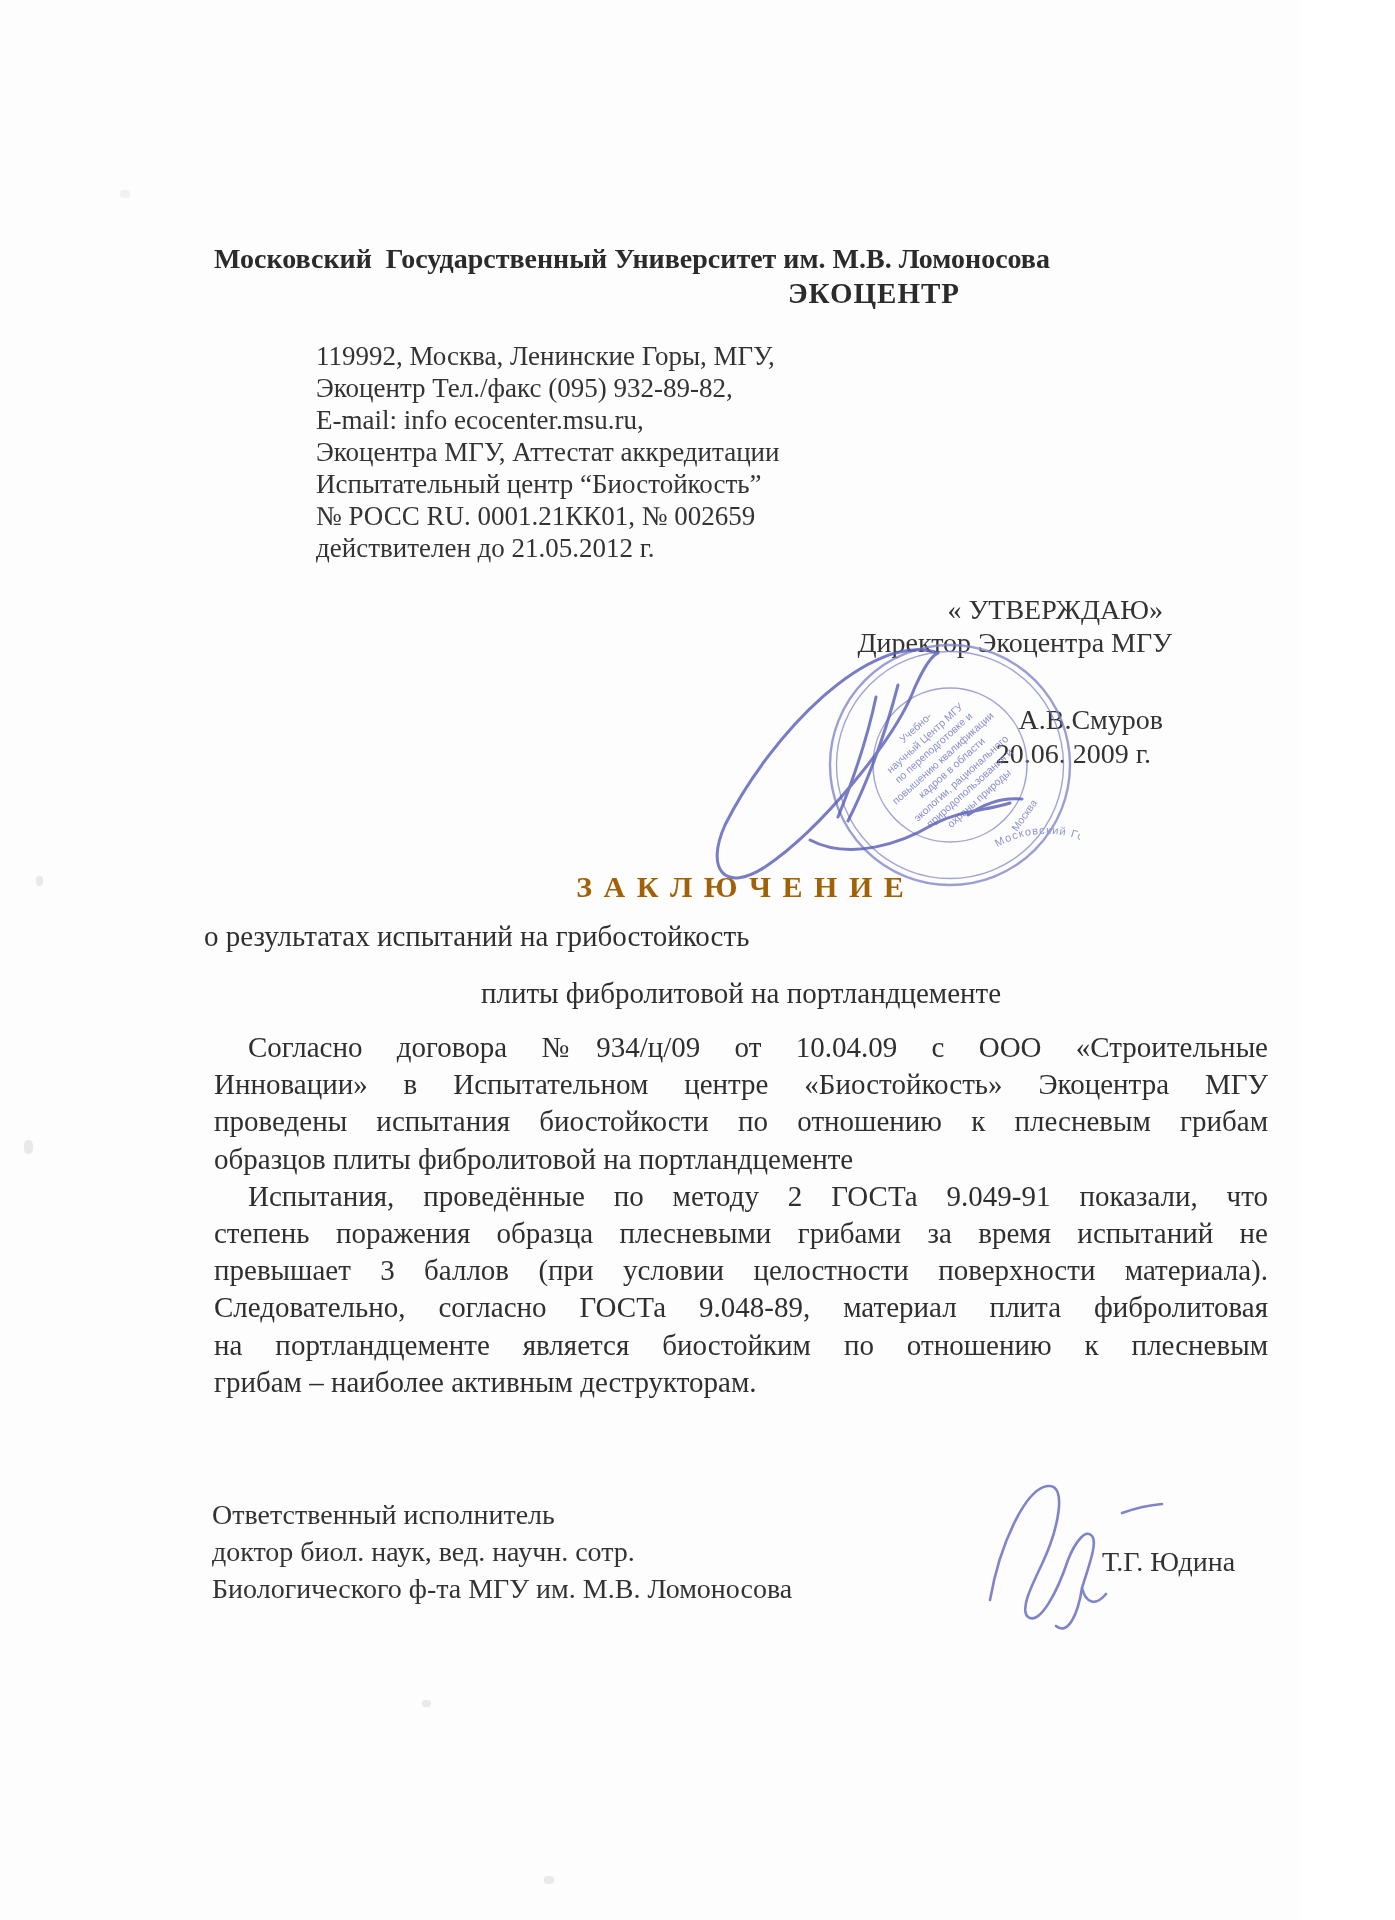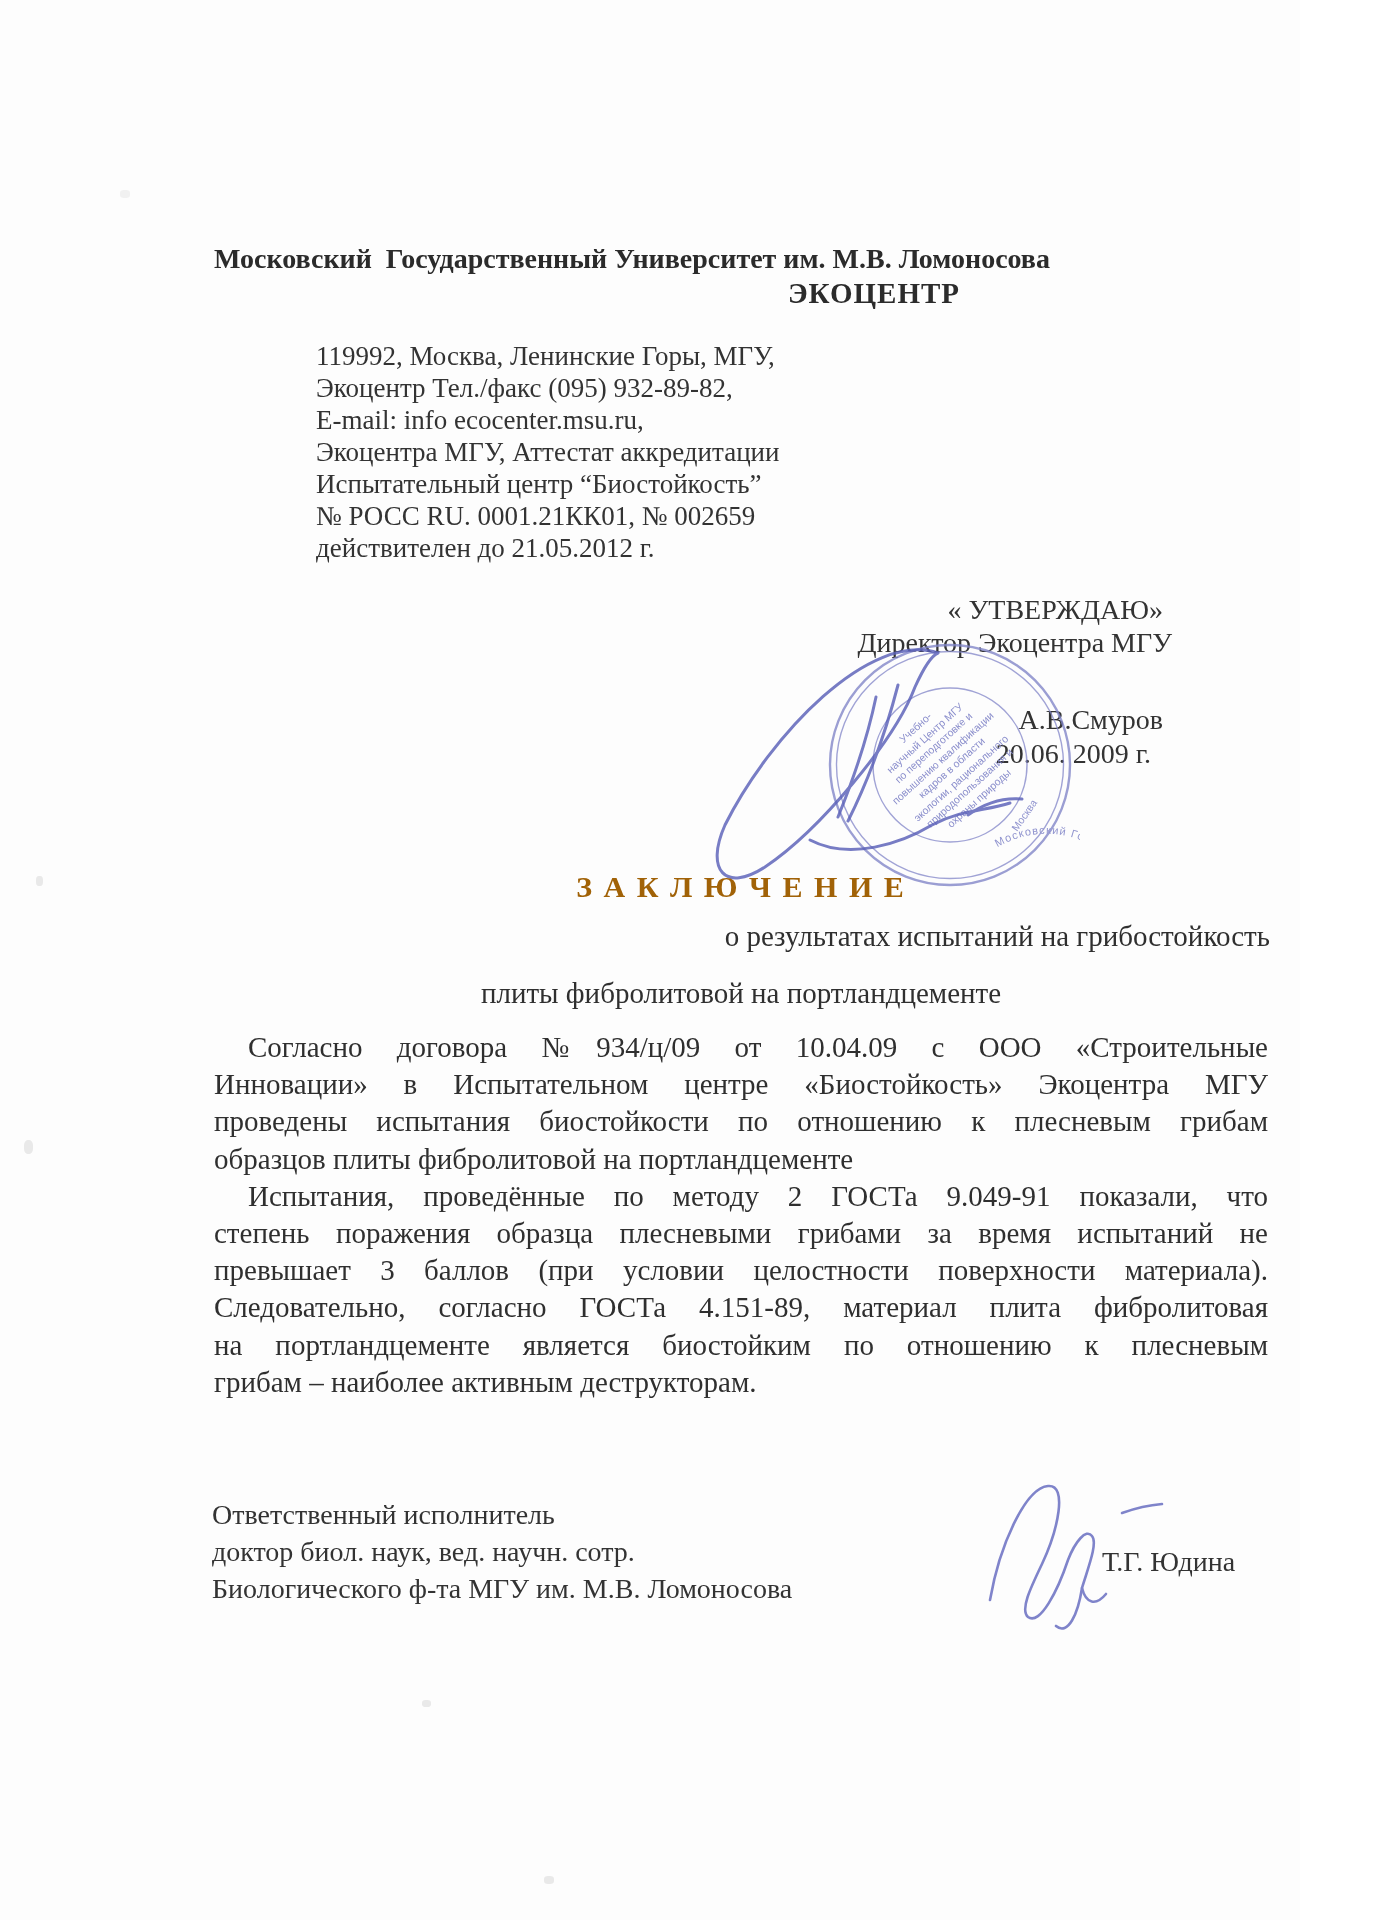--- a/index.html
+++ b/index.html
@@ -25,21 +25,21 @@
   .stamp-center{
     position:absolute;left:863px;top:708px;width:174px;height:116px;
     transform:rotate(-42deg);transform-origin:50% 50%;
     font-size:10.5px;line-height:13.5px;text-align:center;color:#8185c8;
     font-family:"Liberation Sans","DejaVu Sans",sans-serif;opacity:.92;}
   .sig-svg{position:absolute;left:670px;top:625px;width:360px;height:300px;}
   .sig2-svg{position:absolute;left:950px;top:1468px;width:230px;height:175px;}
   
   .doc-title{position:absolute;left:214px;top:870px;width:1054px;text-align:center;
              font-size:30px;font-weight:bold;letter-spacing:2px;color:#a16207;white-space:pre;}
-  .doc-sub1{position:absolute;left:216px;top:920px;width:1054px;text-align:right;font-size:29px;}
+  .doc-sub1{position:absolute;left:204px;top:920px;width:1054px;text-align:left;font-size:29px;}
   .doc-sub2{position:absolute;left:214px;top:977px;width:1054px;text-align:center;font-size:29px;}
   
   .body-text{position:absolute;left:214px;top:1029px;width:1054px;font-size:29px;}
   .bline{height:37.2px;overflow:hidden;line-height:37.2px;white-space:normal;}
   .jline{text-align:justify;}
   .jline::after{content:"";display:inline-block;width:100%;height:0;}
   .ind{text-indent:34px;}
   
   .signoff{position:absolute;left:212px;top:1470px;font-size:28px;line-height:37px;color:#333;margin-top:26px;}
   .signer{position:absolute;left:1102px;top:1546px;font-size:28px;color:#333;white-space:nowrap;}
@@ -108,21 +108,21 @@
     <div>
         <div class="bline jline ind">Согласно договора №934/ц/09 от 10.04.09 с ООО «Строительные</div>
         <div class="bline jline">Инновации» в Испытательном центре «Биостойкость» Экоцентра МГУ</div>
         <div class="bline jline">проведены испытания биостойкости по отношению к плесневым грибам</div>
         <div class="bline">образцов плиты фибролитовой на портландцементе</div>
       </div>
     <div>
         <div class="bline jline ind">Испытания, проведённые по методу 2 ГОСТа 9.049-91 показали, что</div>
         <div class="bline jline">степень поражения образца плесневыми грибами за время испытаний не</div>
         <div class="bline jline">превышает 3 баллов (при условии целостности поверхности материала).</div>
-        <div class="bline jline">Следовательно, согласно ГОСТа 4.151-89, материал плита фибролитовая</div>
+        <div class="bline jline">Следовательно, согласно ГОСТа 9.048-89, материал плита фибролитовая</div>
         <div class="bline jline">на портландцементе является биостойким по отношению к плесневым</div>
         <div class="bline">грибам – наиболее активным деструкторам.</div>
       </div>
   </div>
 
   <div class="signoff">
     <div>Ответственный исполнитель</div>
     <div>доктор биол. наук, вед. научн. сотр.</div>
     <div>Биологического ф-та МГУ им. М.В. Ломоносова</div>
   </div>

